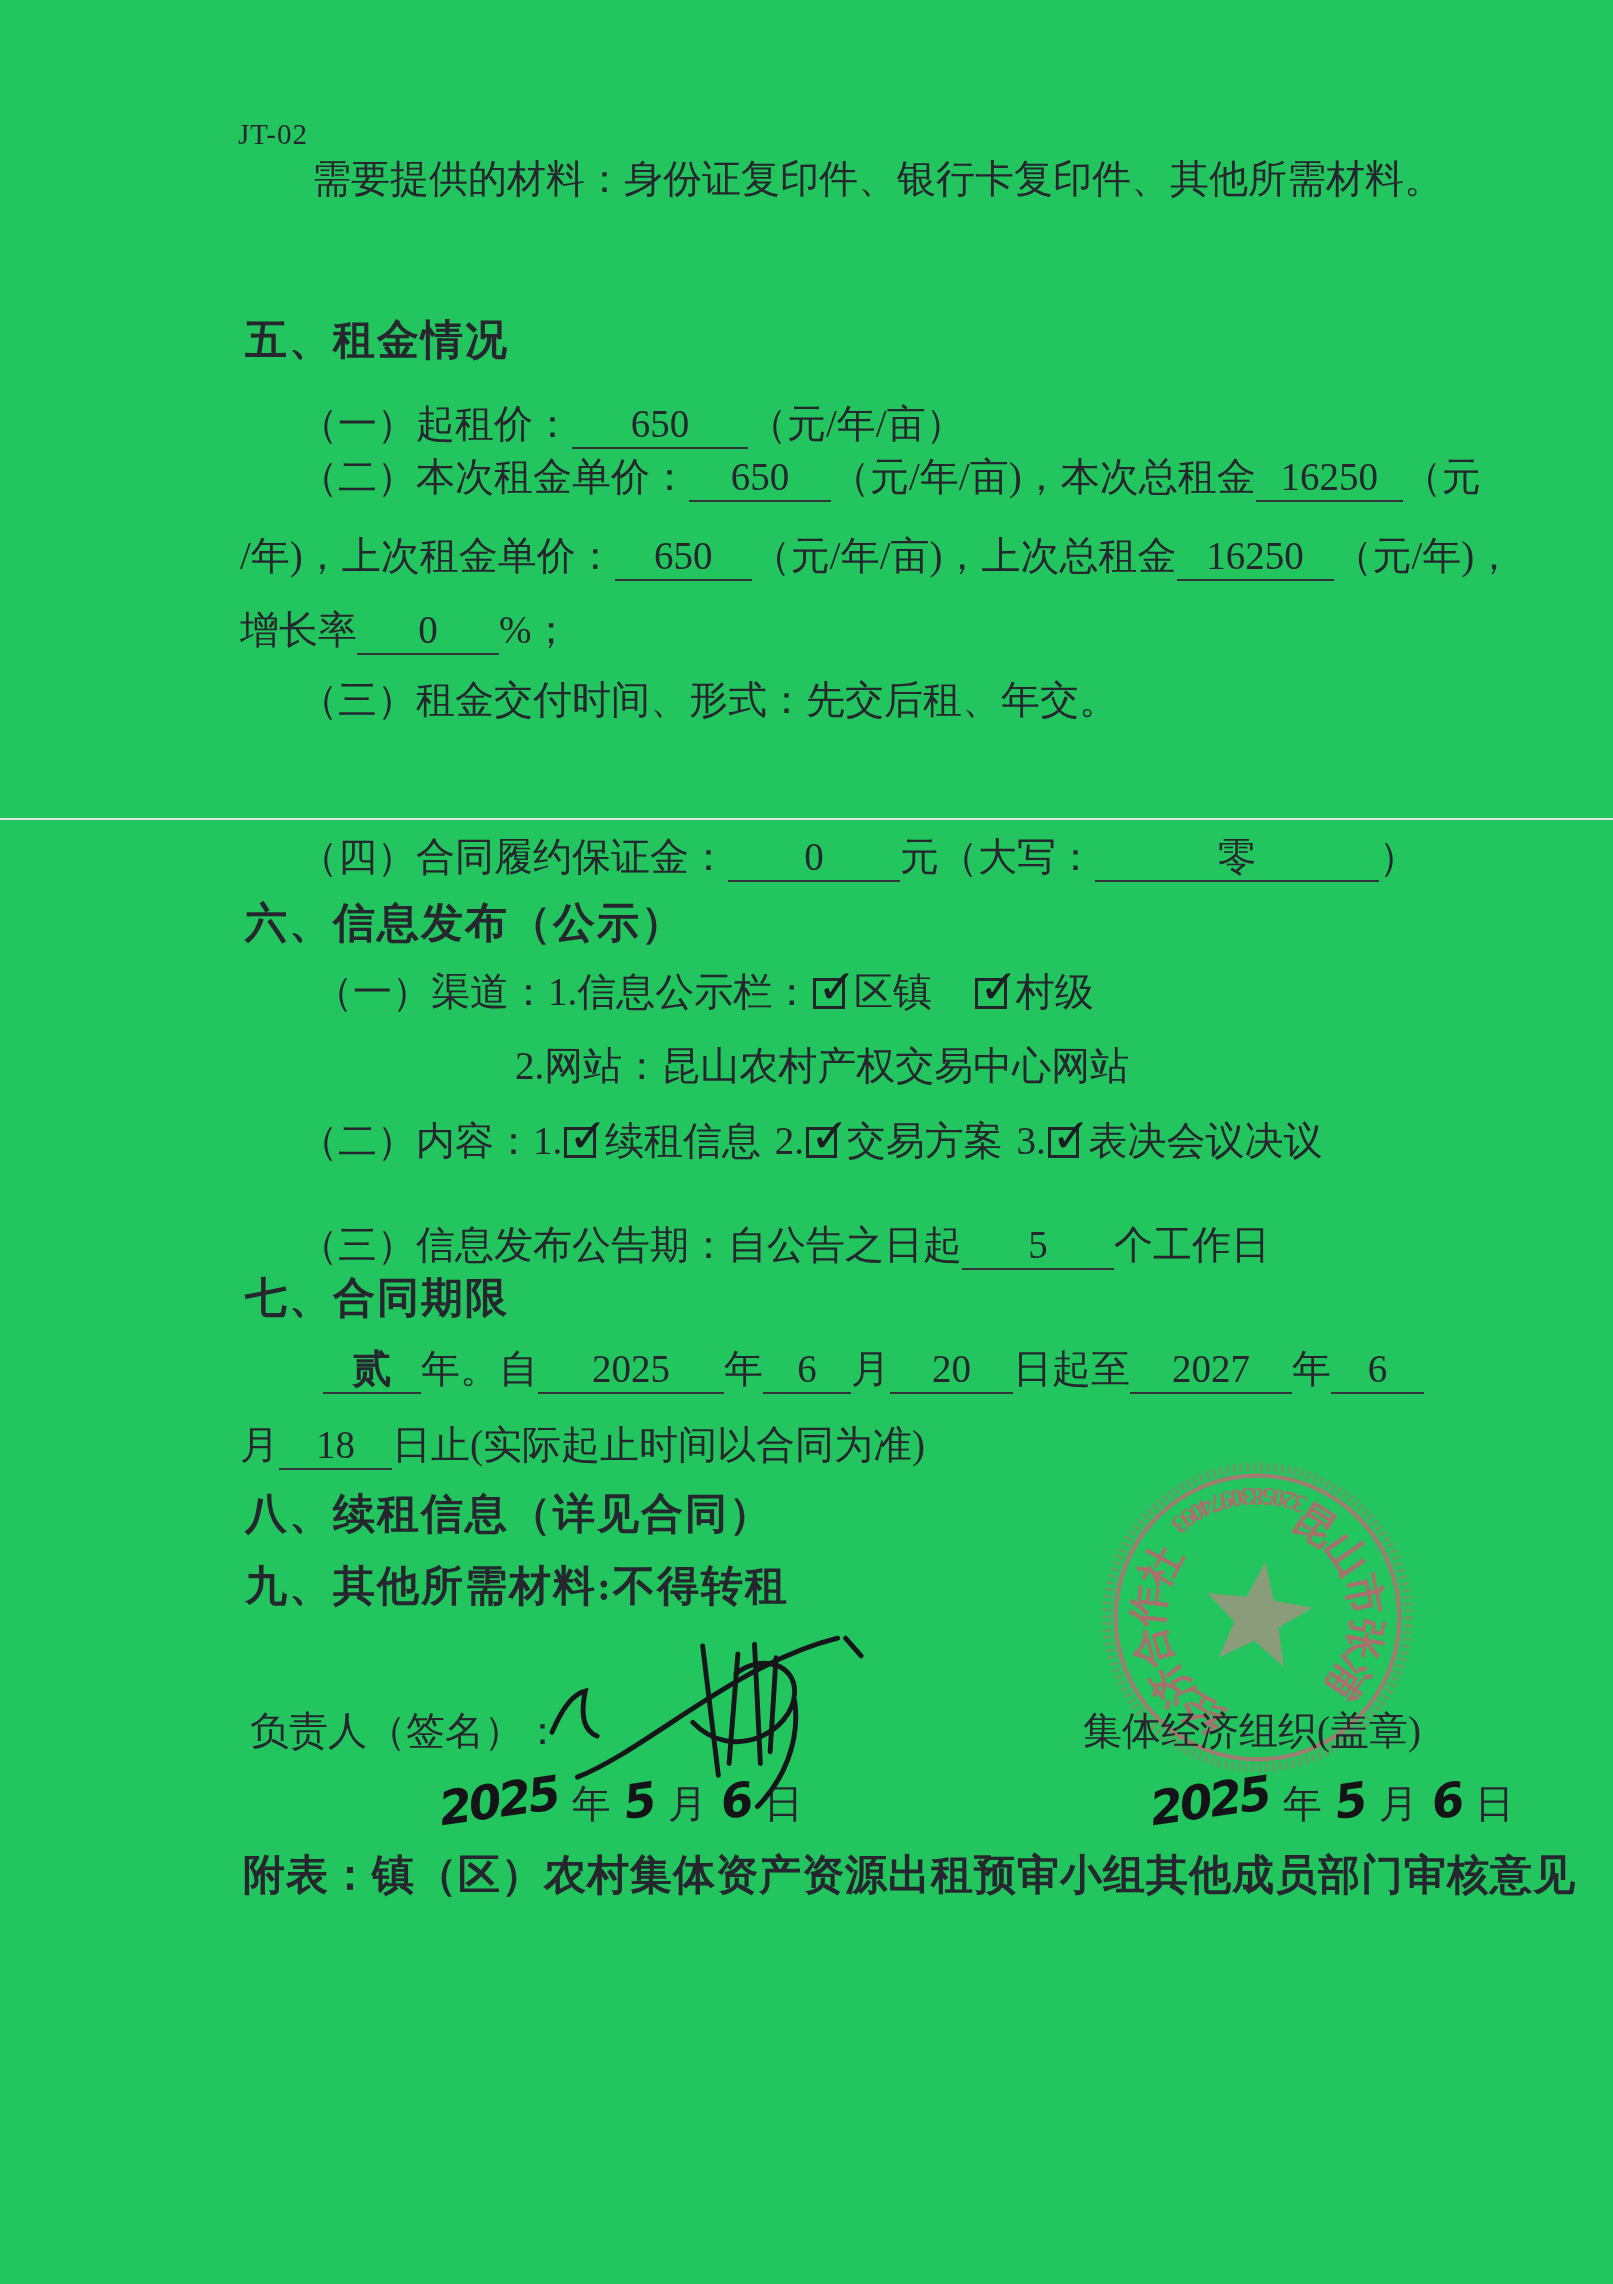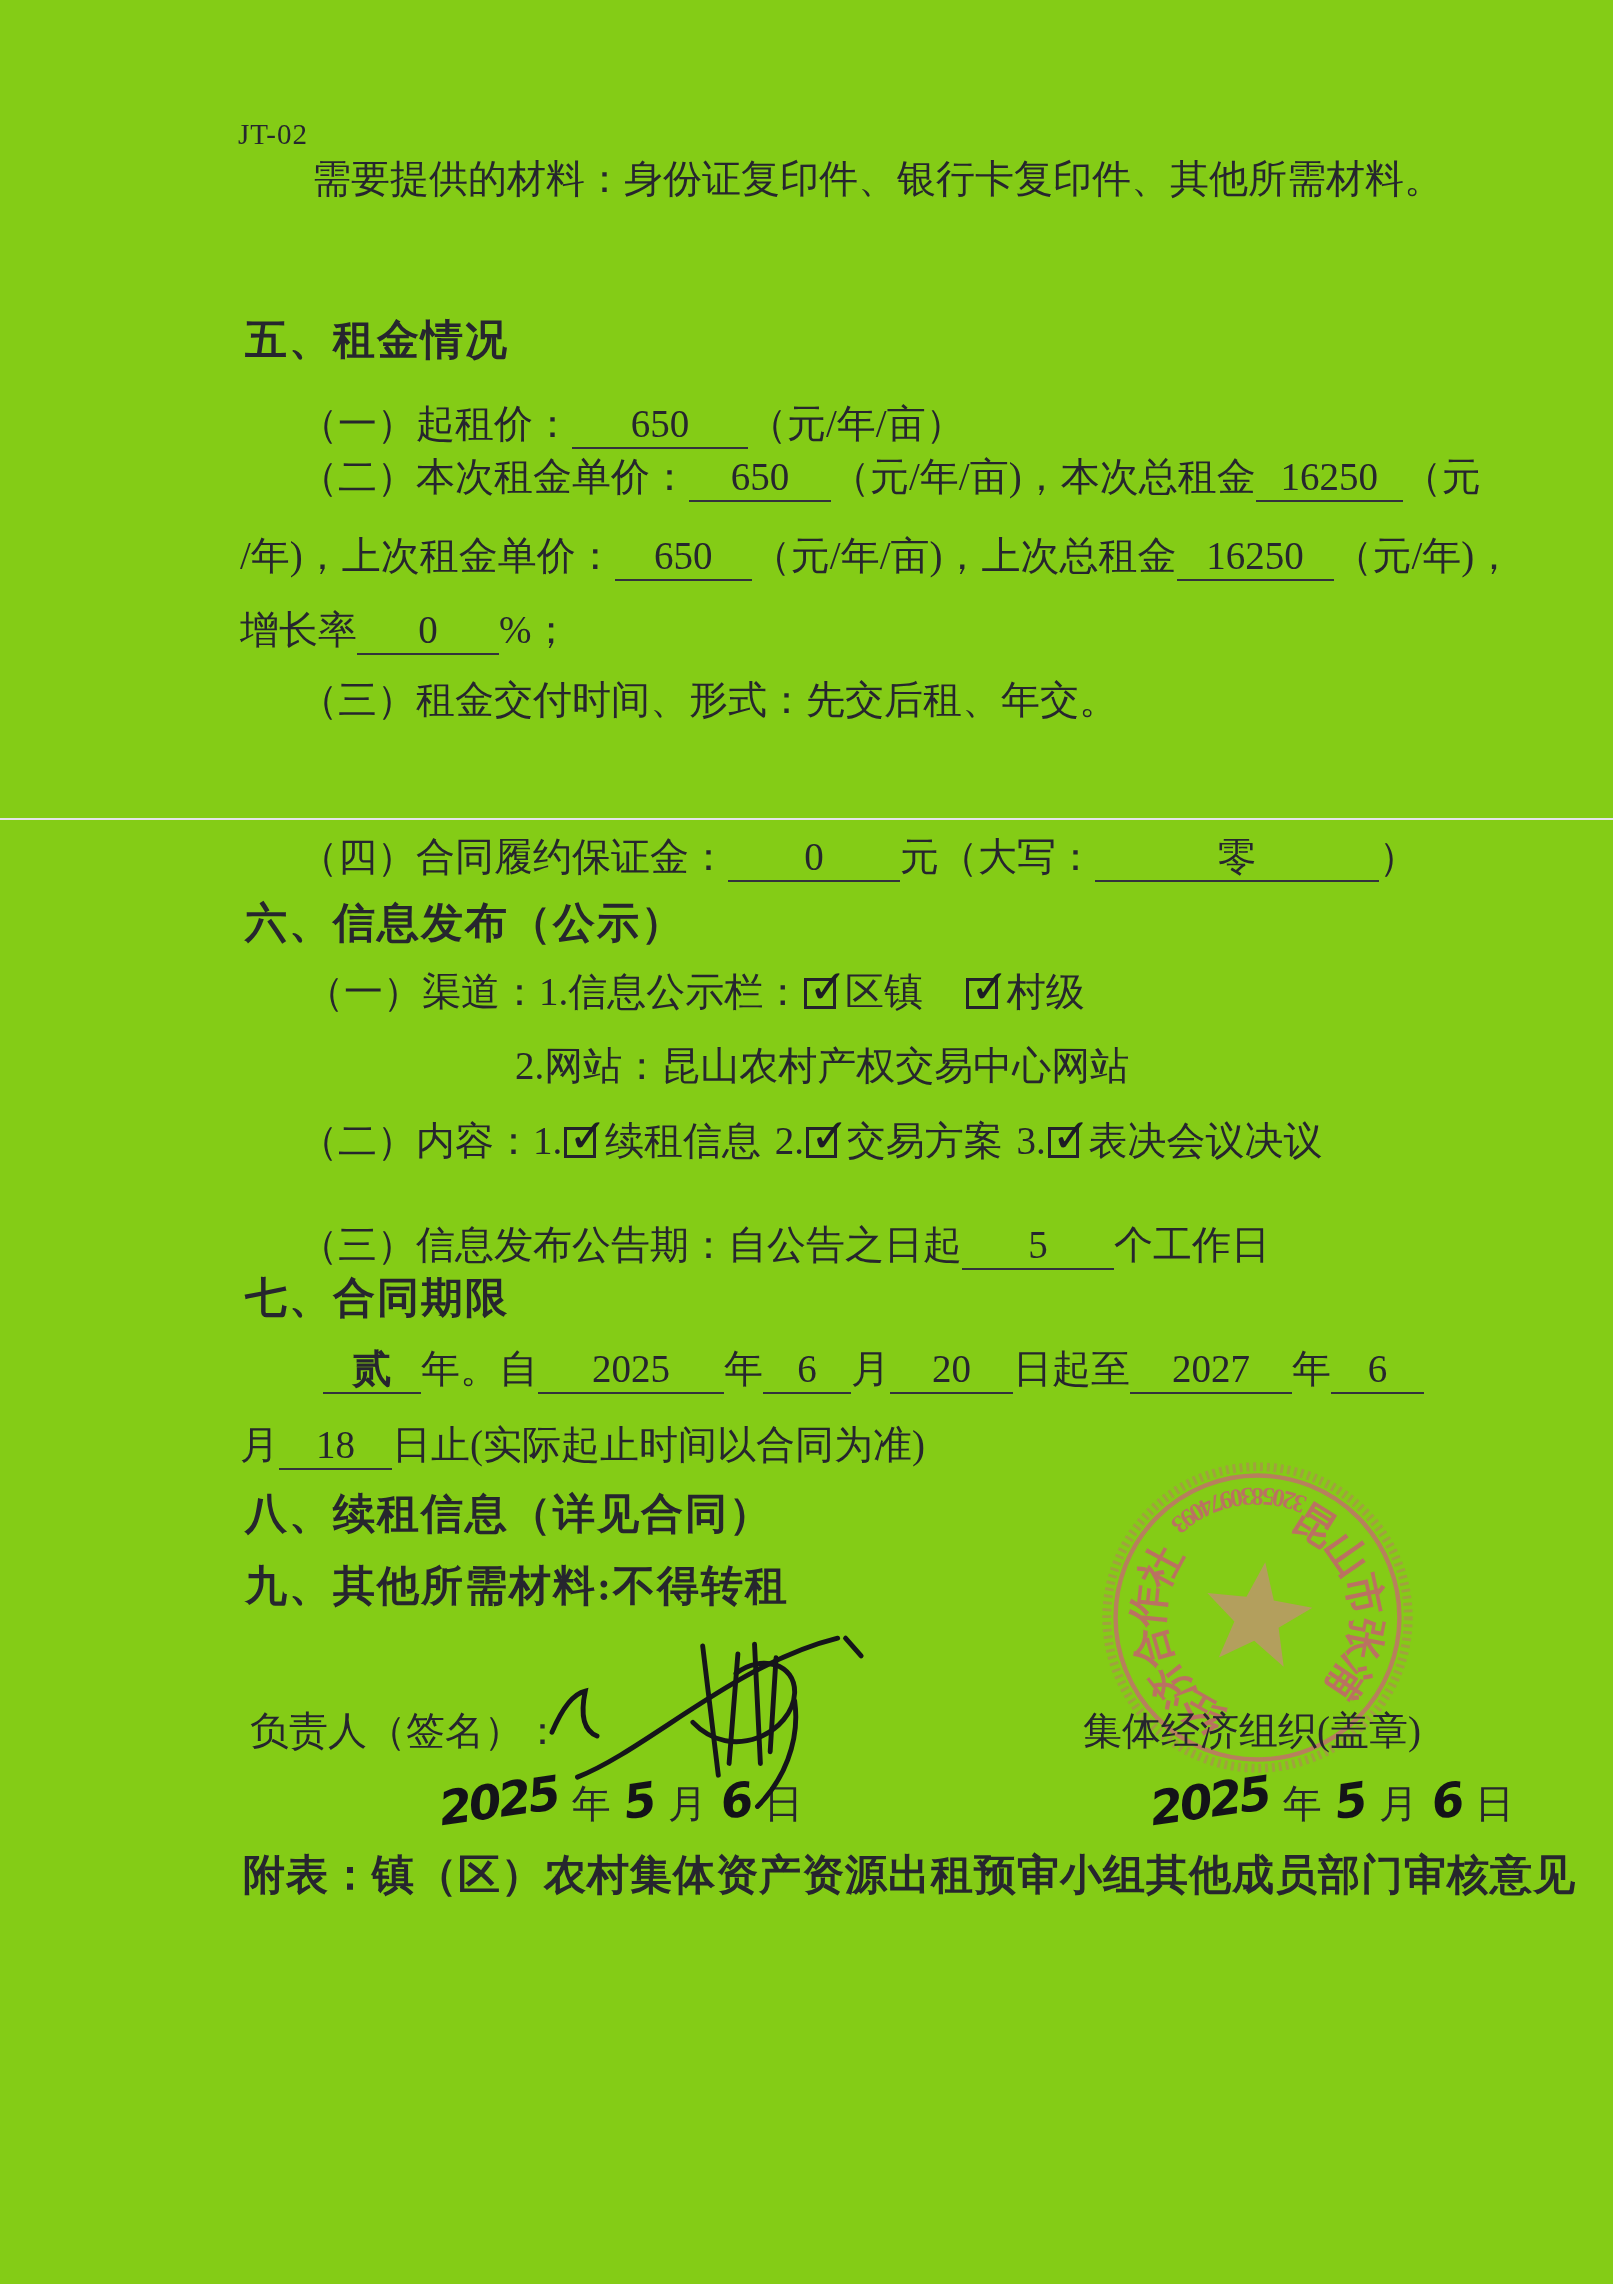--- a/index.html
+++ b/index.html
@@ -1,18 +1,18 @@
 <!DOCTYPE html>
 <html><head>
 <meta charset="utf-8">
 <style>
   html,body{margin:0;padding:0;background:#e9e9ec;}
   .page{
     position:relative; width:1613px; height:2285px;
-    background:#84cc16;
+    background:#22c55e;
     font-family:"Liberation Serif", serif;
     color:#26262e; overflow:hidden;
   }
   .line{position:absolute; white-space:nowrap; font-size:39px; z-index:3; line-height:1.25;}
   .heading{font-weight:700; font-size:42px; letter-spacing:2px;}
   .small{font-size:29px; letter-spacing:1px;}
   .blank{
     display:inline-block; border-bottom:2.9px solid #33333c;
     text-align:center; vertical-align:bottom; line-height:1.15;
   }
@@ -65,21 +65,21 @@
   </div>
 
   <div class="line" style="left:299px; top:676px;">（三）租金交付时间、形式：先交后租、年交。</div>
 
   <div class="line" style="left:299px; top:833px;">
     <span>（四）合同履约保证金：</span><span class="blank" style="width:172px;">0</span><span>元（大写：</span><span class="blank" style="width:284px;">零</span><span>）</span>
   </div>
 
   <div class="line heading" style="left:245px; top:897px;">六、信息发布（公示）</div>
 
-  <div class="line" style="left:305px; top:968px;">
+  <div class="line" style="left:314px; top:968px;">
     <span>（一）渠道：1.信息公示栏：</span><span class="cb"><span class="cb-box"></span><span class="cb-check">✓</span></span><span>区镇</span><span class="gap"></span><span class="cb"><span class="cb-box"></span><span class="cb-check">✓</span></span><span>村级</span>
   </div>
 
   <div class="line" style="left:515px; top:1042px;">2.网站：昆山农村产权交易中心网站</div>
 
   <div class="line" style="left:299px; top:1117px;">
     <span>（二）内容：</span><span>1.</span><span class="cb"><span class="cb-box"></span><span class="cb-check">✓</span></span><span>续租信息</span><span class="gap-s"></span><span>2.</span><span class="cb"><span class="cb-box"></span><span class="cb-check">✓</span></span><span>交易方案</span><span class="gap-s"></span><span>3.</span><span class="cb"><span class="cb-box"></span><span class="cb-check">✓</span></span><span>表决会议决议</span>
   </div>
 
   <div class="line" style="left:299px; top:1191px;margin-top:30px;">

